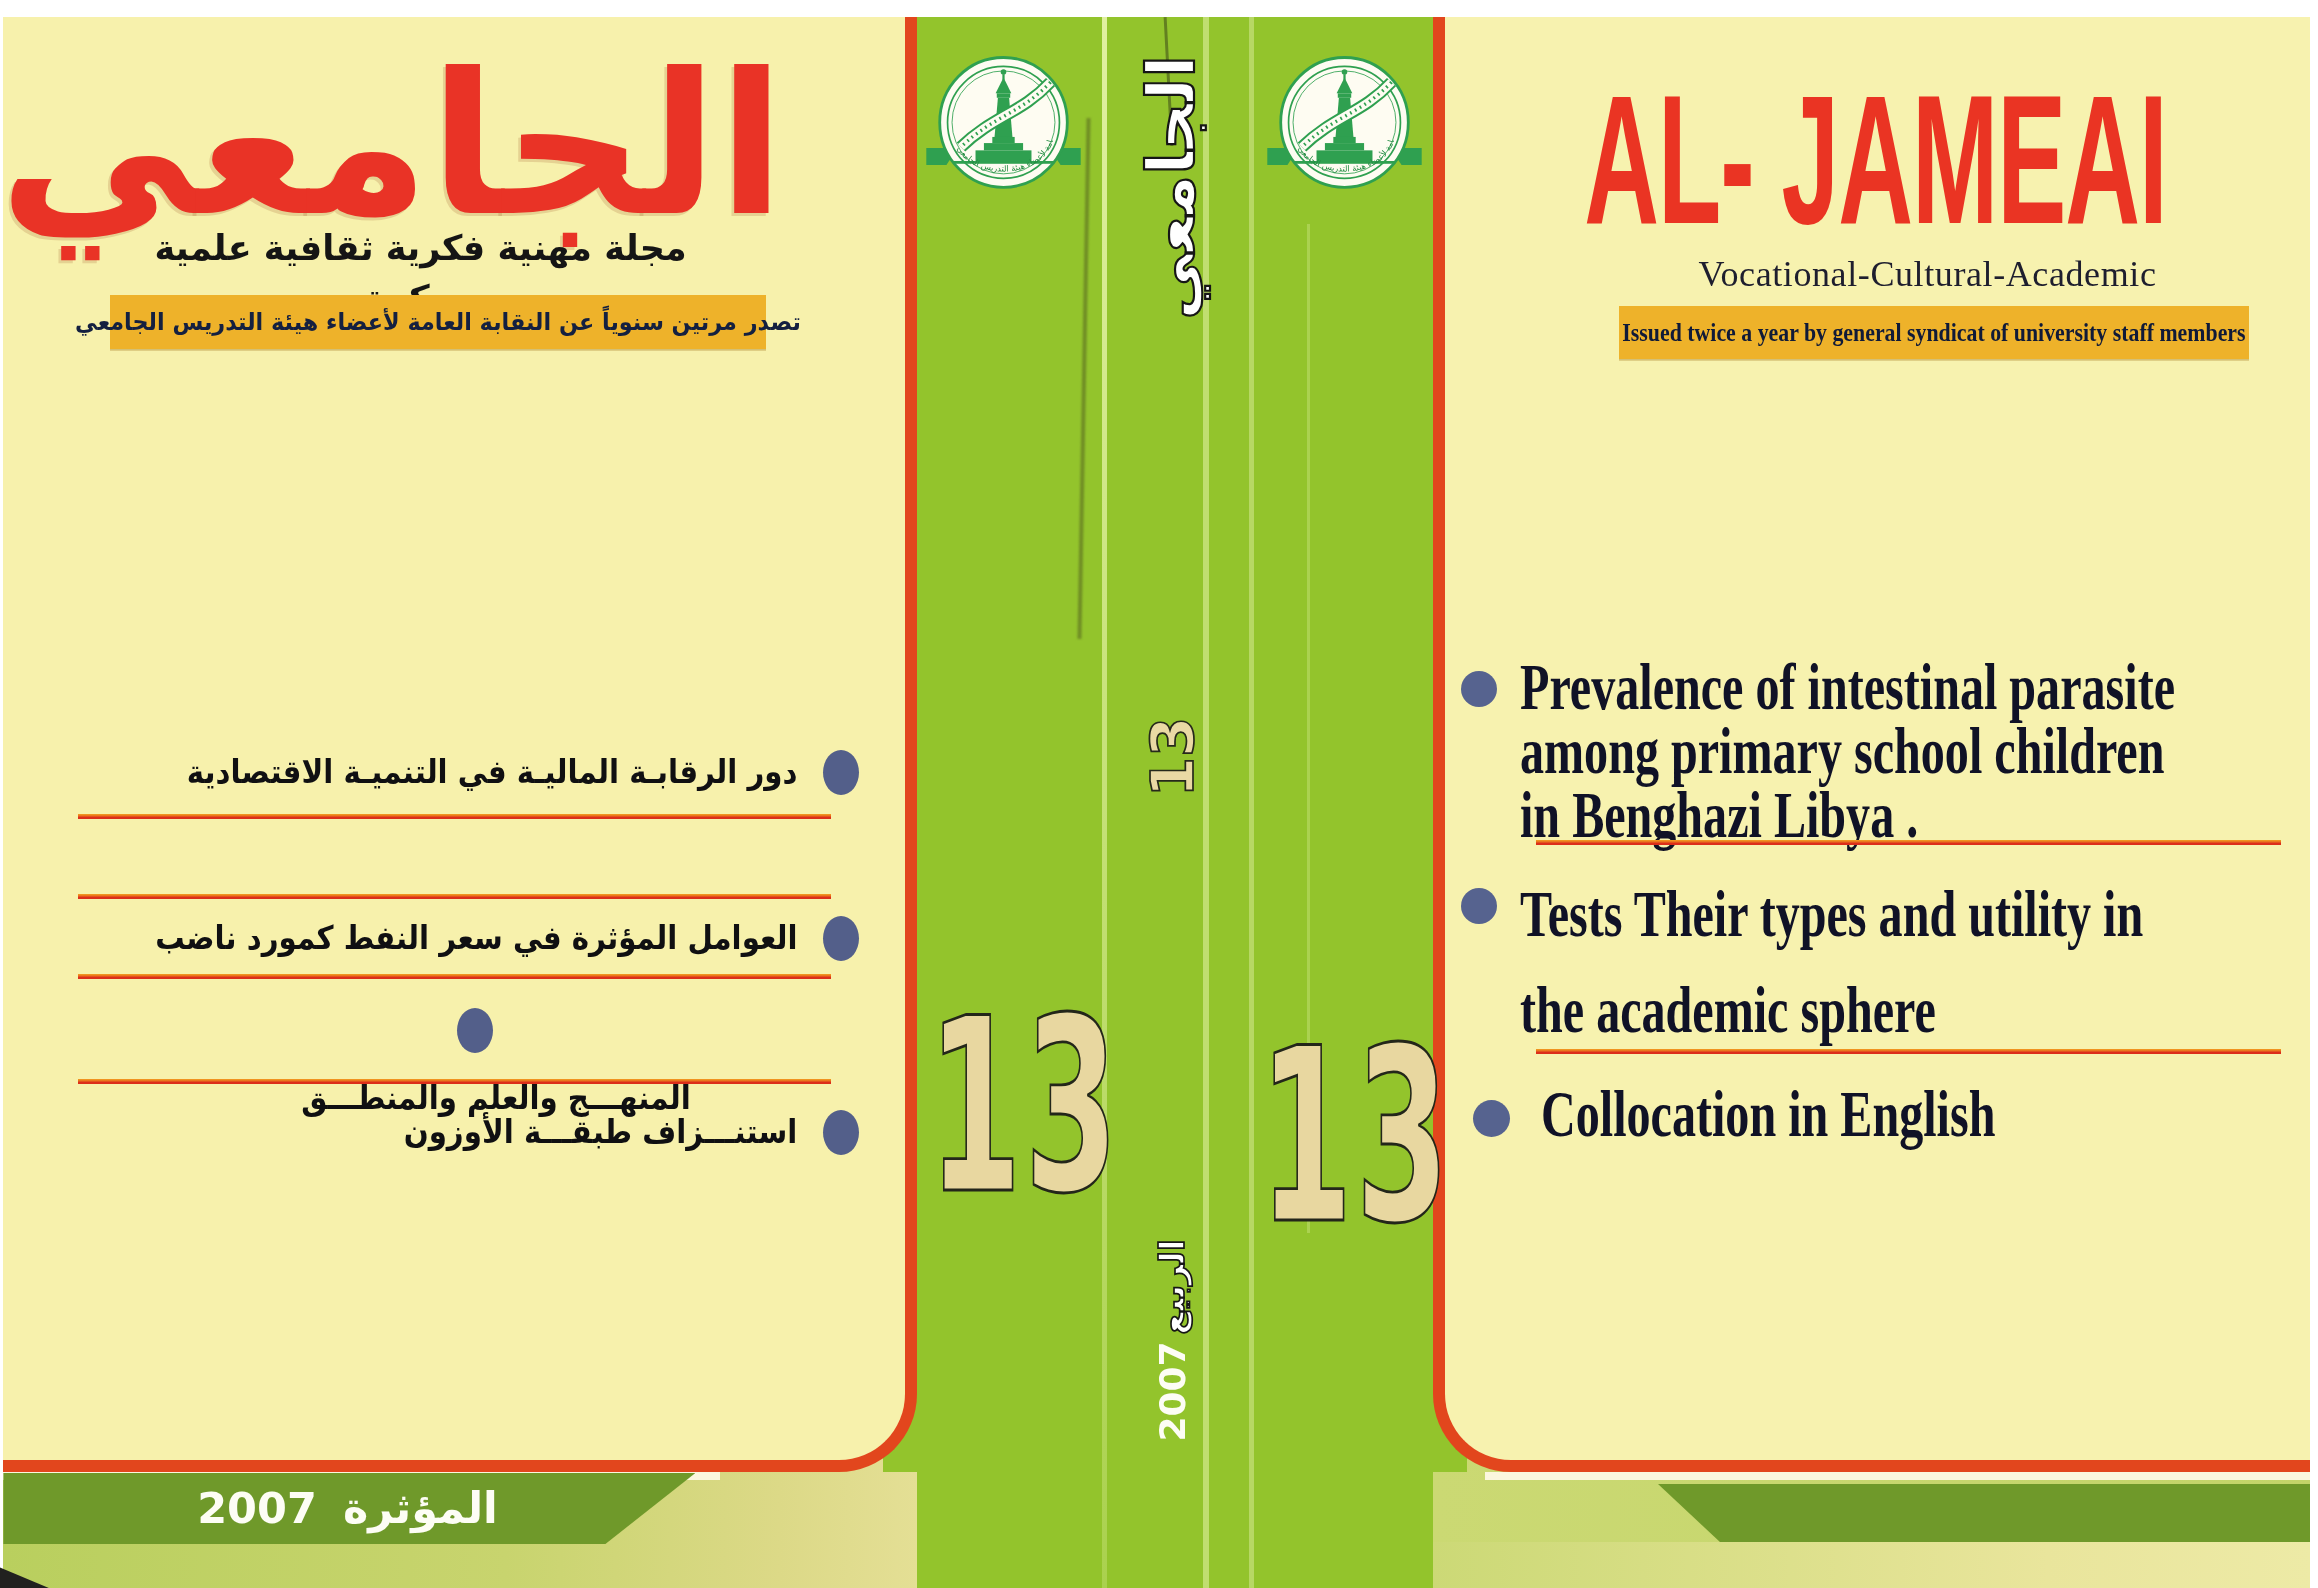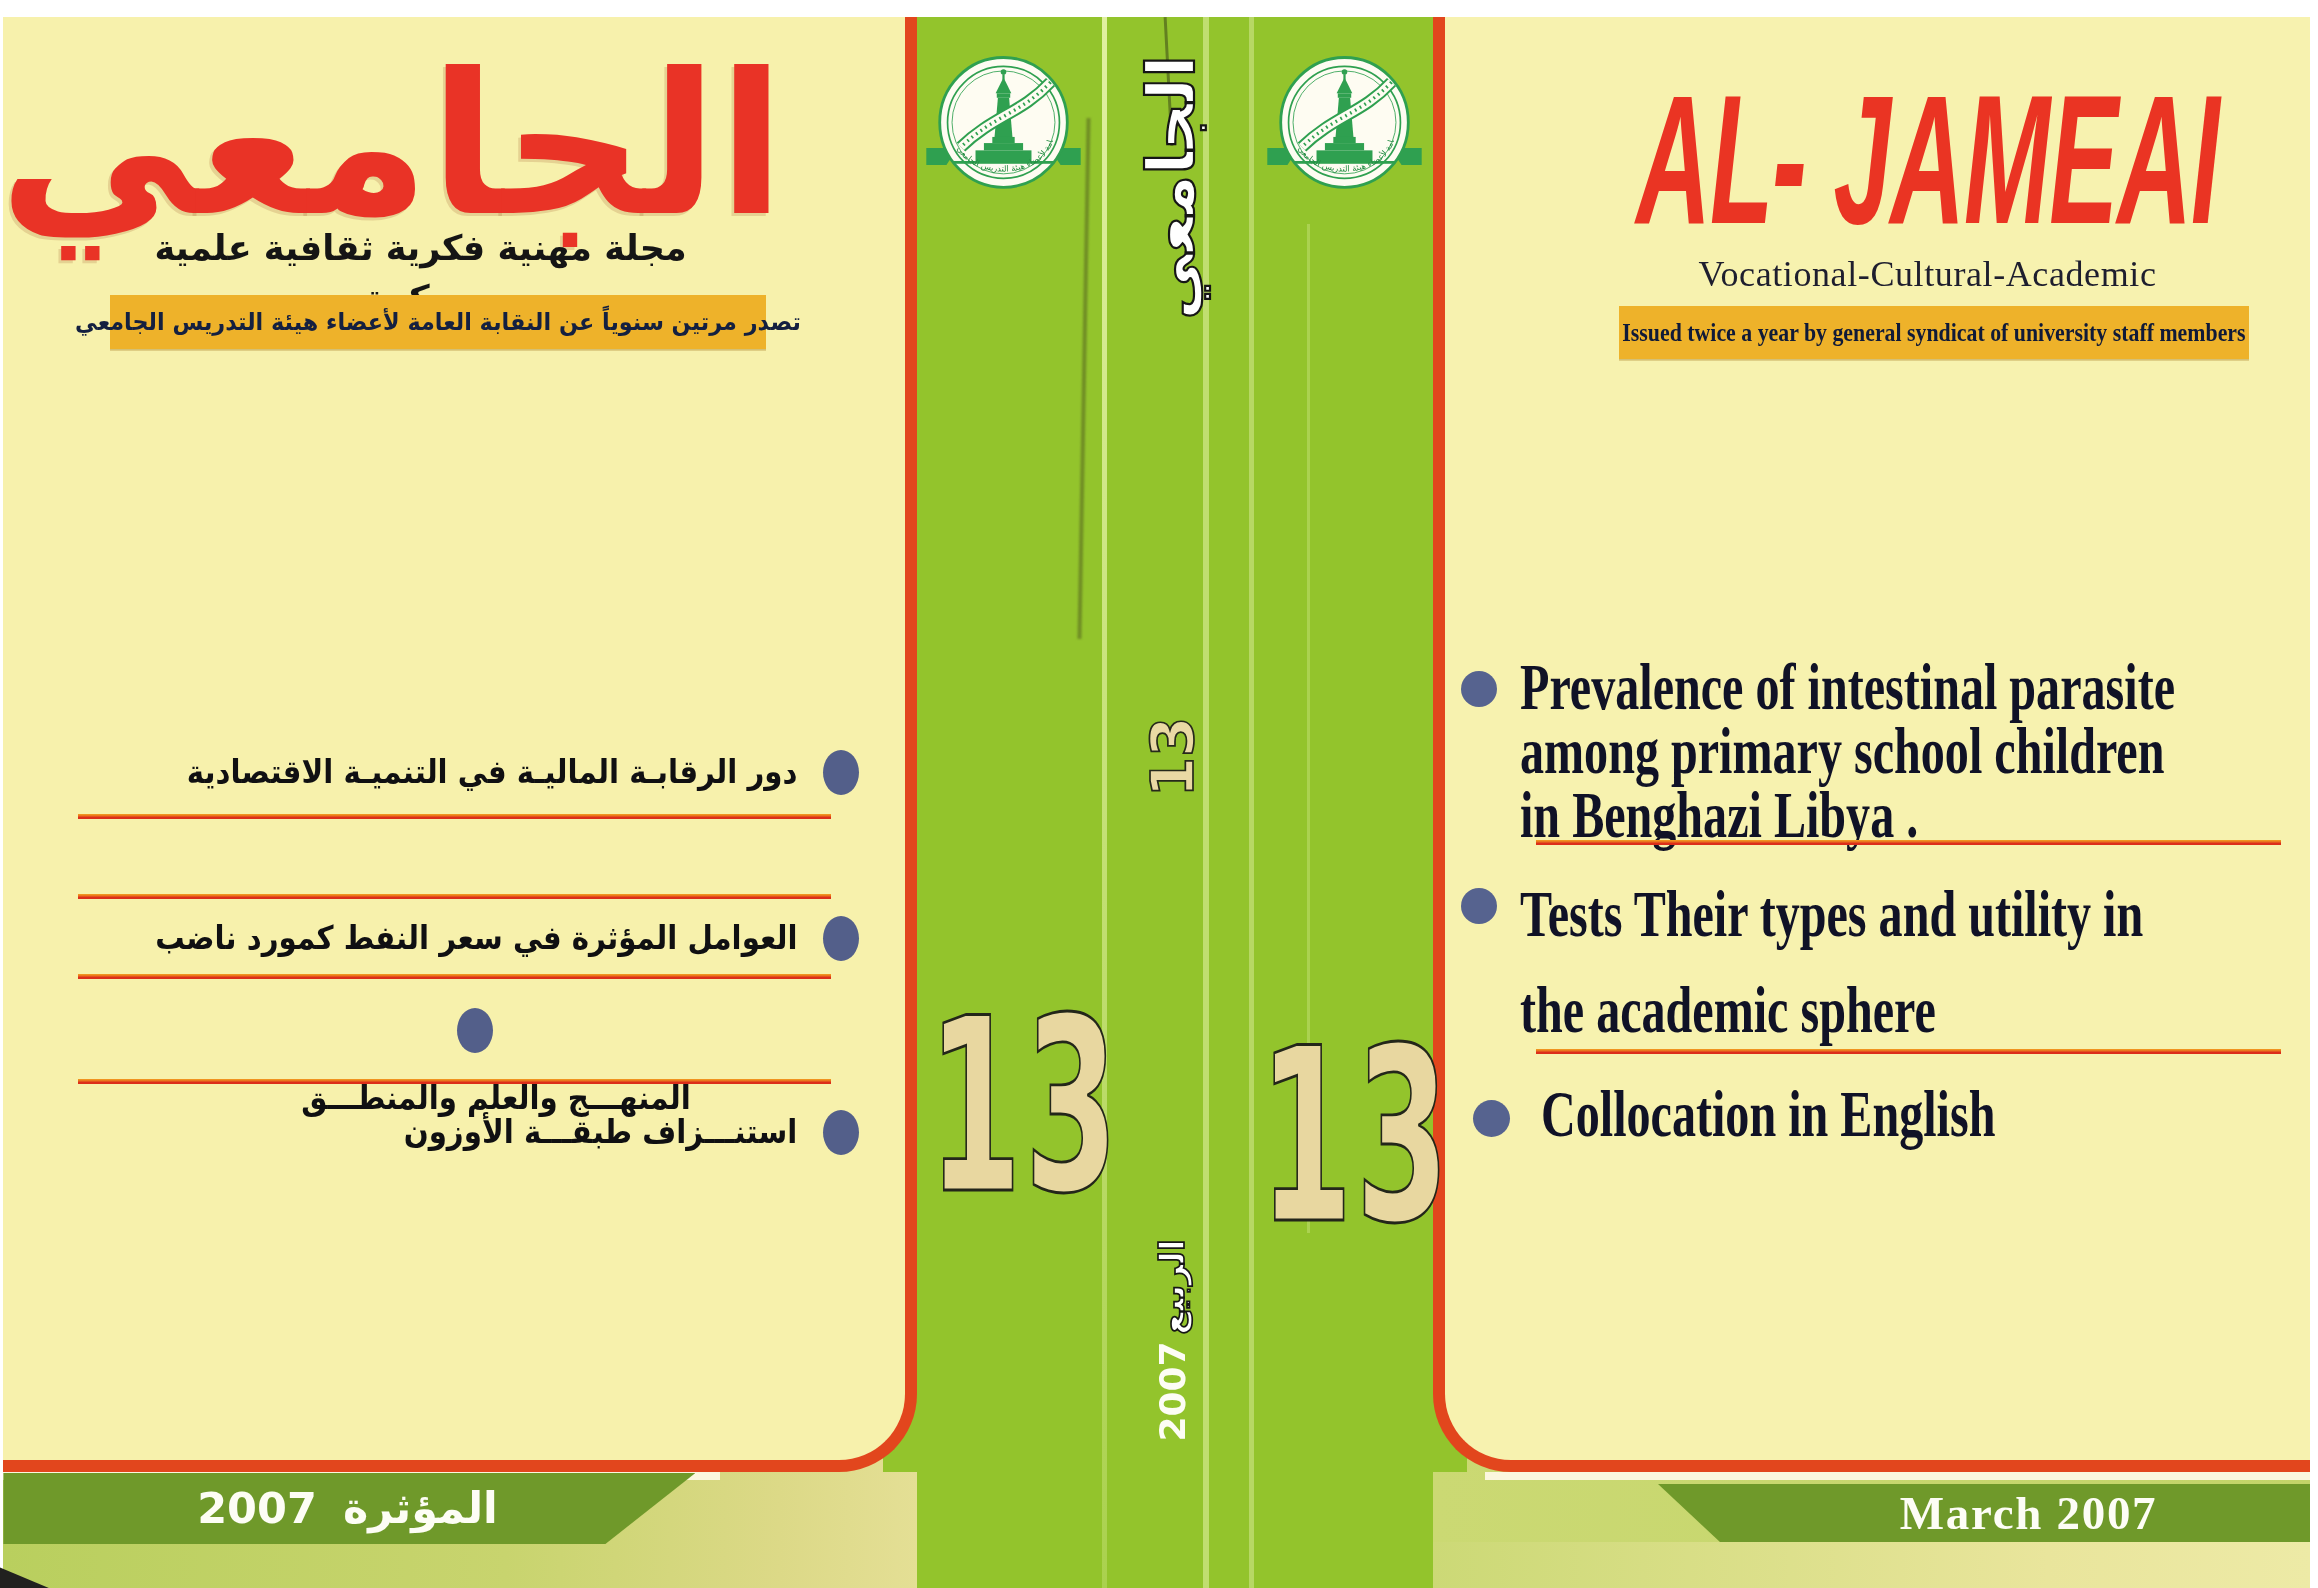--- a/index.html
+++ b/index.html
@@ -51,21 +51,21 @@
   .ar-row{left:90px;width:769px;height:56px;direction:rtl;display:flex;align-items:center;
     gap:26px;z-index:5;}
   .ar-bullet{width:36px;height:45px;border-radius:50%;background:#535f8a;flex:0 0 auto;}
   .ar-text{font-size:32.5px;font-weight:bold;color:#101012;white-space:nowrap;
     transform:scaleX(.9);transform-origin:right center;}
   .sep{height:5px;z-index:5;background:linear-gradient(180deg,#f0931f 15%,#dc2e1a 70%);}
   .ar-sep{left:78px;width:753px;}
   .en-sep{left:1536px;width:745px;height:4.5px;}
 
   
-  .front-title{left:1552px;top:84px;width:751px;text-align:center;z-index:5;font-style:italic;}
+  .front-title{left:1552px;top:84px;width:751px;z-index:5;}
   .front-title span{display:inline-block;font-family:"Liberation Sans",sans-serif;
     font-weight:bold;font-size:115px;line-height:95px;letter-spacing:-1.1px;color:#ea3423;
     white-space:nowrap;transform:scale(.9,1.6);transform-origin:center top;}
   .front-subtitle{left:1552px;top:253px;width:751px;text-align:center;z-index:5;
     font-family:"Liberation Serif","DejaVu Serif",serif;font-size:36px;letter-spacing:0.6px;color:#1e1e2e;}
   .front-box{left:1619px;top:306px;width:630px;height:53px;}
   .front-box span{font-family:"Liberation Serif","DejaVu Serif",serif;font-size:26px;
     font-weight:bold;color:#101a38;white-space:nowrap;transform:scaleX(.84);transform-origin:center;}
   .en-bullet{width:36px;height:36px;border-radius:50%;background:#56638f;z-index:5;}
   .en-lines{z-index:5;font-family:"Liberation Serif","DejaVu Serif",serif;font-weight:bold;
@@ -102,21 +102,20 @@
   <div class="abs corner-patch" style="left:883px;top:1390px;"></div>
   <div class="abs band-white" style="left:3.4px;top:1472px;width:717px;height:7.8px;"></div>
   <div class="abs band-white" style="left:1485px;top:1472px;width:825px;height:7.8px;"></div>
   <div class="abs trap back-trap"></div>
   <div class="abs trap front-trap"></div>
   <div class="abs front-fade"></div>
   <div class="abs date-bar back-date">
     <span>المؤثرة</span>
     <span>2007</span>
   </div>
-  <div class="abs date-bar march">March 2007</div>
 
   <div class="abs back-panel"></div>
   <div class="abs front-panel"></div>
   <div class="abs mid"></div>
 
   <div class="abs streak" style="left:1102px;top:17px;width:4.5px;height:1572px;background:linear-gradient(180deg,rgba(238,248,180,.85),rgba(238,248,180,.25));z-index:3;"></div>
   <div class="abs streak" style="left:1203px;top:17px;width:5.6px;height:1572px;background:rgba(230,244,170,.55);z-index:3;"></div>
   <div class="abs streak" style="left:1249px;top:17px;width:4.5px;height:1572px;background:rgba(228,242,168,.45);z-index:3;"></div>
   <div class="abs streak" style="left:1307px;top:224px;width:3.4px;height:1009px;background:rgba(228,242,168,.3);z-index:3;"></div>
   <div class="abs crease" style="left:1082px;top:118px;width:3.9px;height:521px;background:rgba(75,88,28,.5);filter:blur(1.1px);transform:rotate(1deg);"></div>

